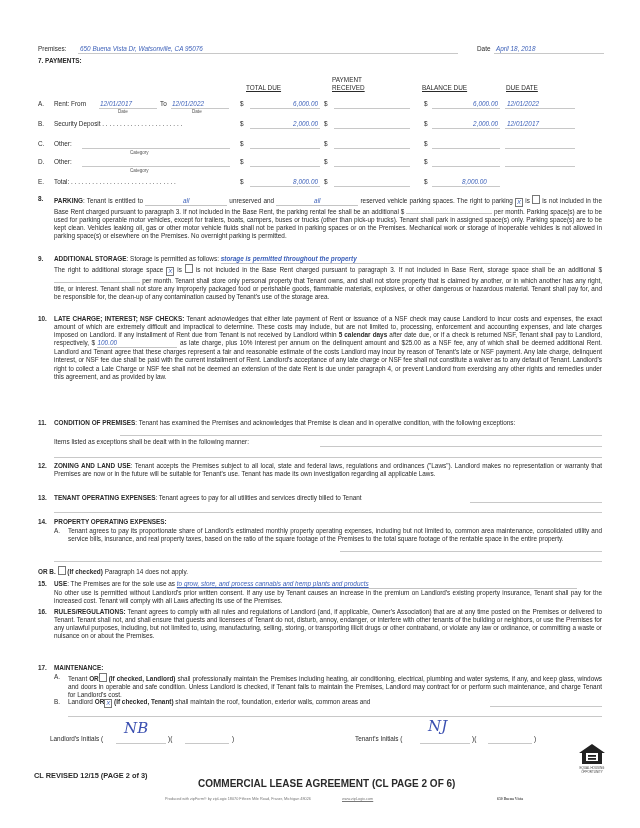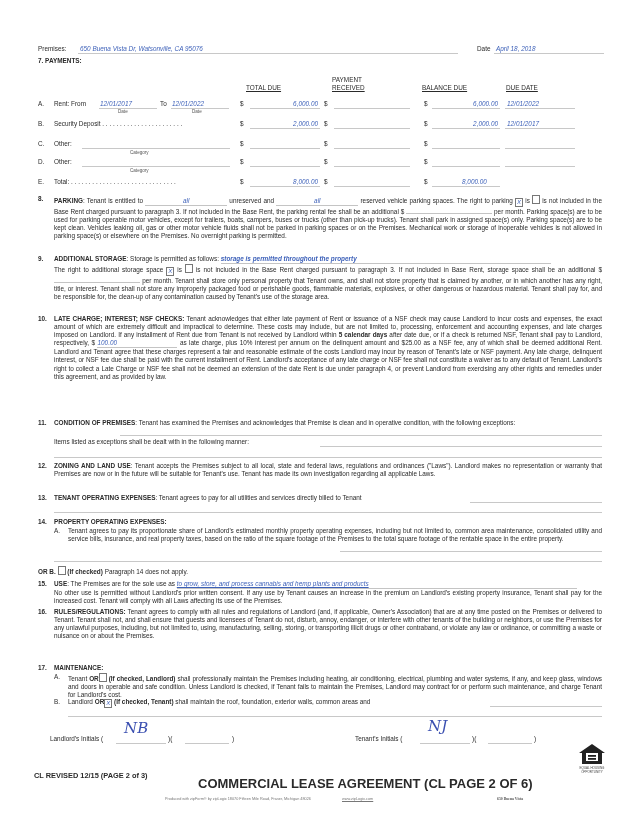--- a/index.html
+++ b/index.html
@@ -241,16 +241,16 @@
     <path d="M14 1 L27 10 L24 10 L24 21 L4 21 L4 10 L1 10 Z" fill="#222"></path>
     <rect x="8" y="10" width="12" height="8" fill="#fff"></rect>
     <rect x="10" y="12" width="8" height="1.8" fill="#222"></rect>
     <rect x="10" y="15" width="8" height="1.8" fill="#222"></rect>
   </svg>
   <div style="font-size:3px;line-height:3.4px;color:#444;">EQUAL HOUSING</div>
   <div style="font-size:3px;line-height:3.4px;color:#444;">OPPORTUNITY</div>
 </div>
 
 <div class="abs b" style="left:34px;top:772px;font-size:7.4px;">CL REVISED 12/15 (PAGE 2 of 3)</div>
-<div class="abs b" style="left:198px;top:780px;font-size:13px;">COMMERCIAL LEASE AGREEMENT (CL PAGE 2 OF 6)</div>
+<div class="abs b" style="left:198px;top:780px;font-size:10px;">COMMERCIAL LEASE AGREEMENT (CL PAGE 2 OF 6)</div>
 <div class="abs" style="left:165px;top:795px;font-size:3.8px;color:#777;">Produced with zipForm® by zipLogix  18070 Fifteen Mile Road, Fraser, Michigan 48026</div>
 <div class="abs u" style="left:342px;top:795px;font-size:3.8px;color:#777;">www.zipLogix.com</div>
 <div class="abs" style="left:497px;top:795px;font-size:3.8px;color:#555;font-family:'Liberation Serif',serif;font-weight:bold;">650 Buena Vista</div>
 
 </body></html>

